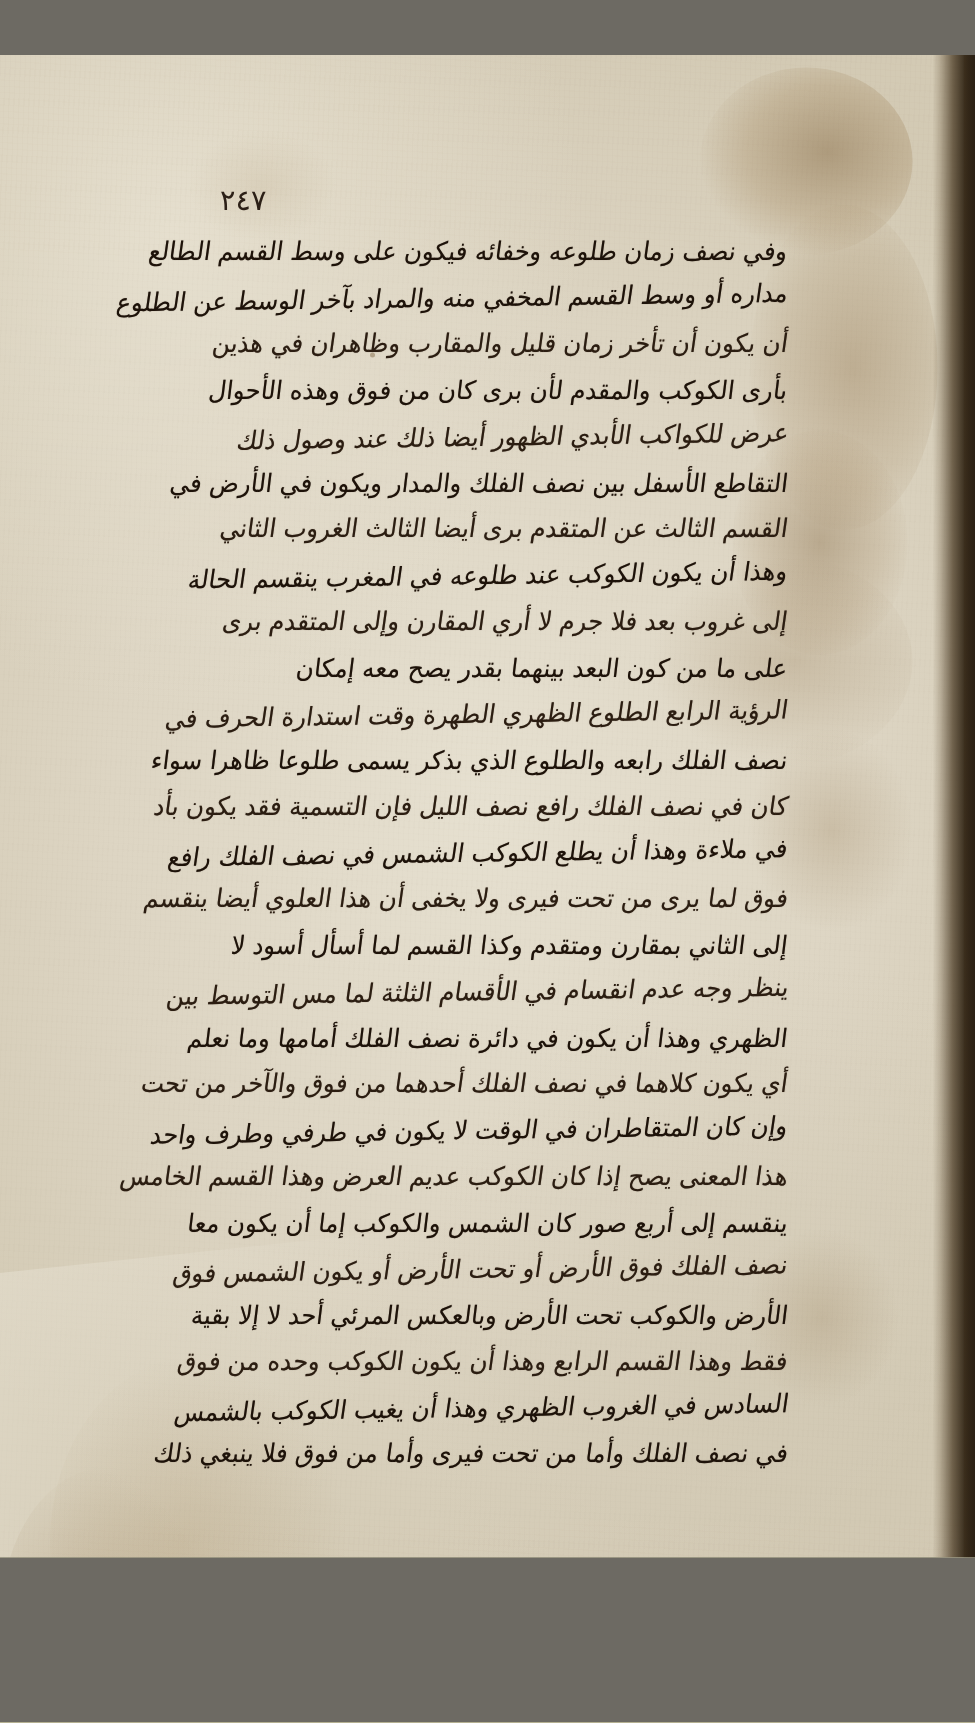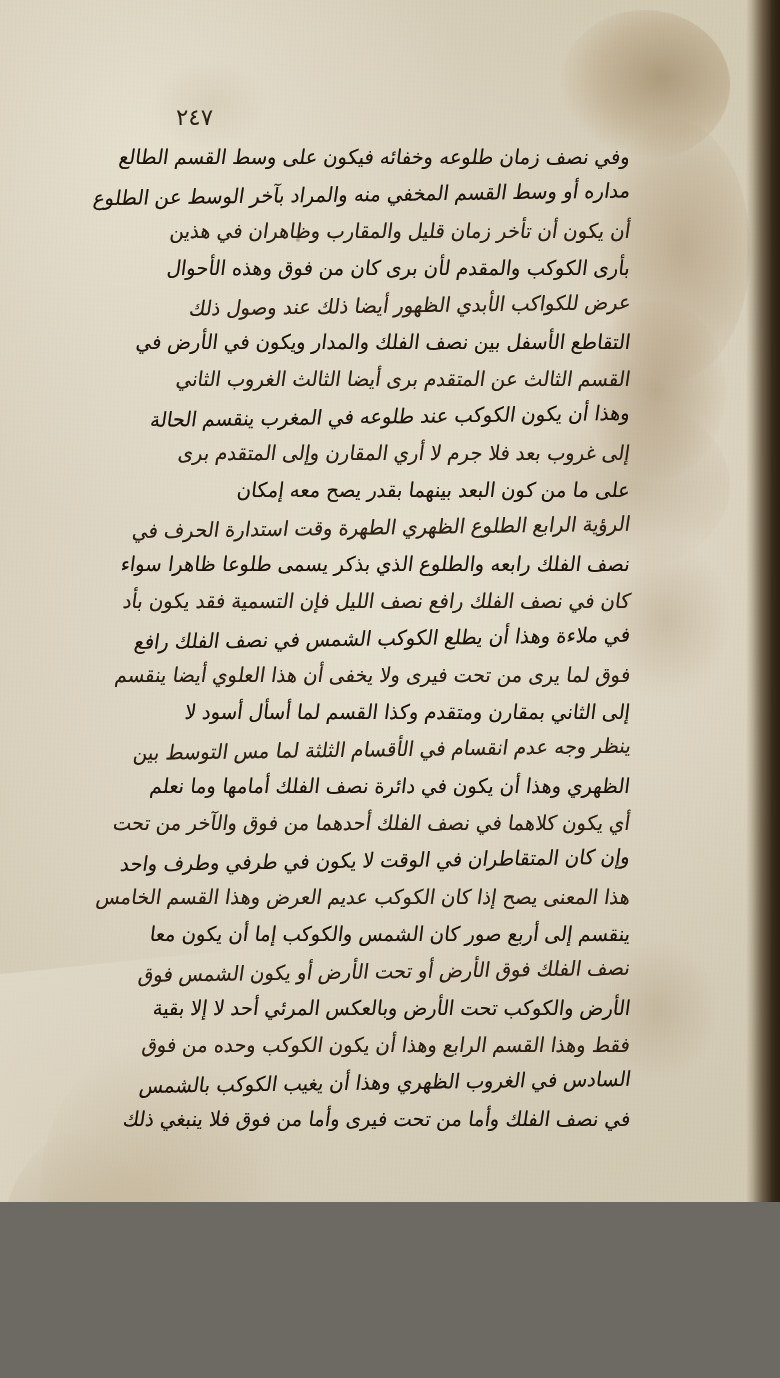--- a/index.html
+++ b/index.html
@@ -8,20 +8,21 @@
     padding: 0;
     background: #6d6a63;
   }
   .page {
     position: relative;
     width: 780px;
     height: 1202px;
     overflow: hidden;
     font-family: "DejaVu Sans", sans-serif;
     background: #fef9c3;
+    margin-top: 44px;
   }
 
   
   .paper {
     position: absolute;
     inset: 0;
     background:
       radial-gradient(ellipse 60% 45% at 18% 12%, rgba(232,226,210,0.85) 0%, rgba(0,0,0,0) 70%),
       radial-gradient(ellipse 55% 40% at 80% 88%, rgba(208,199,178,0.6) 0%, rgba(0,0,0,0) 70%),
       radial-gradient(ellipse 70% 55% at 50% 50%, #e6e0d0 0%, #ddd5c3 55%, #d3cab4 100%);

